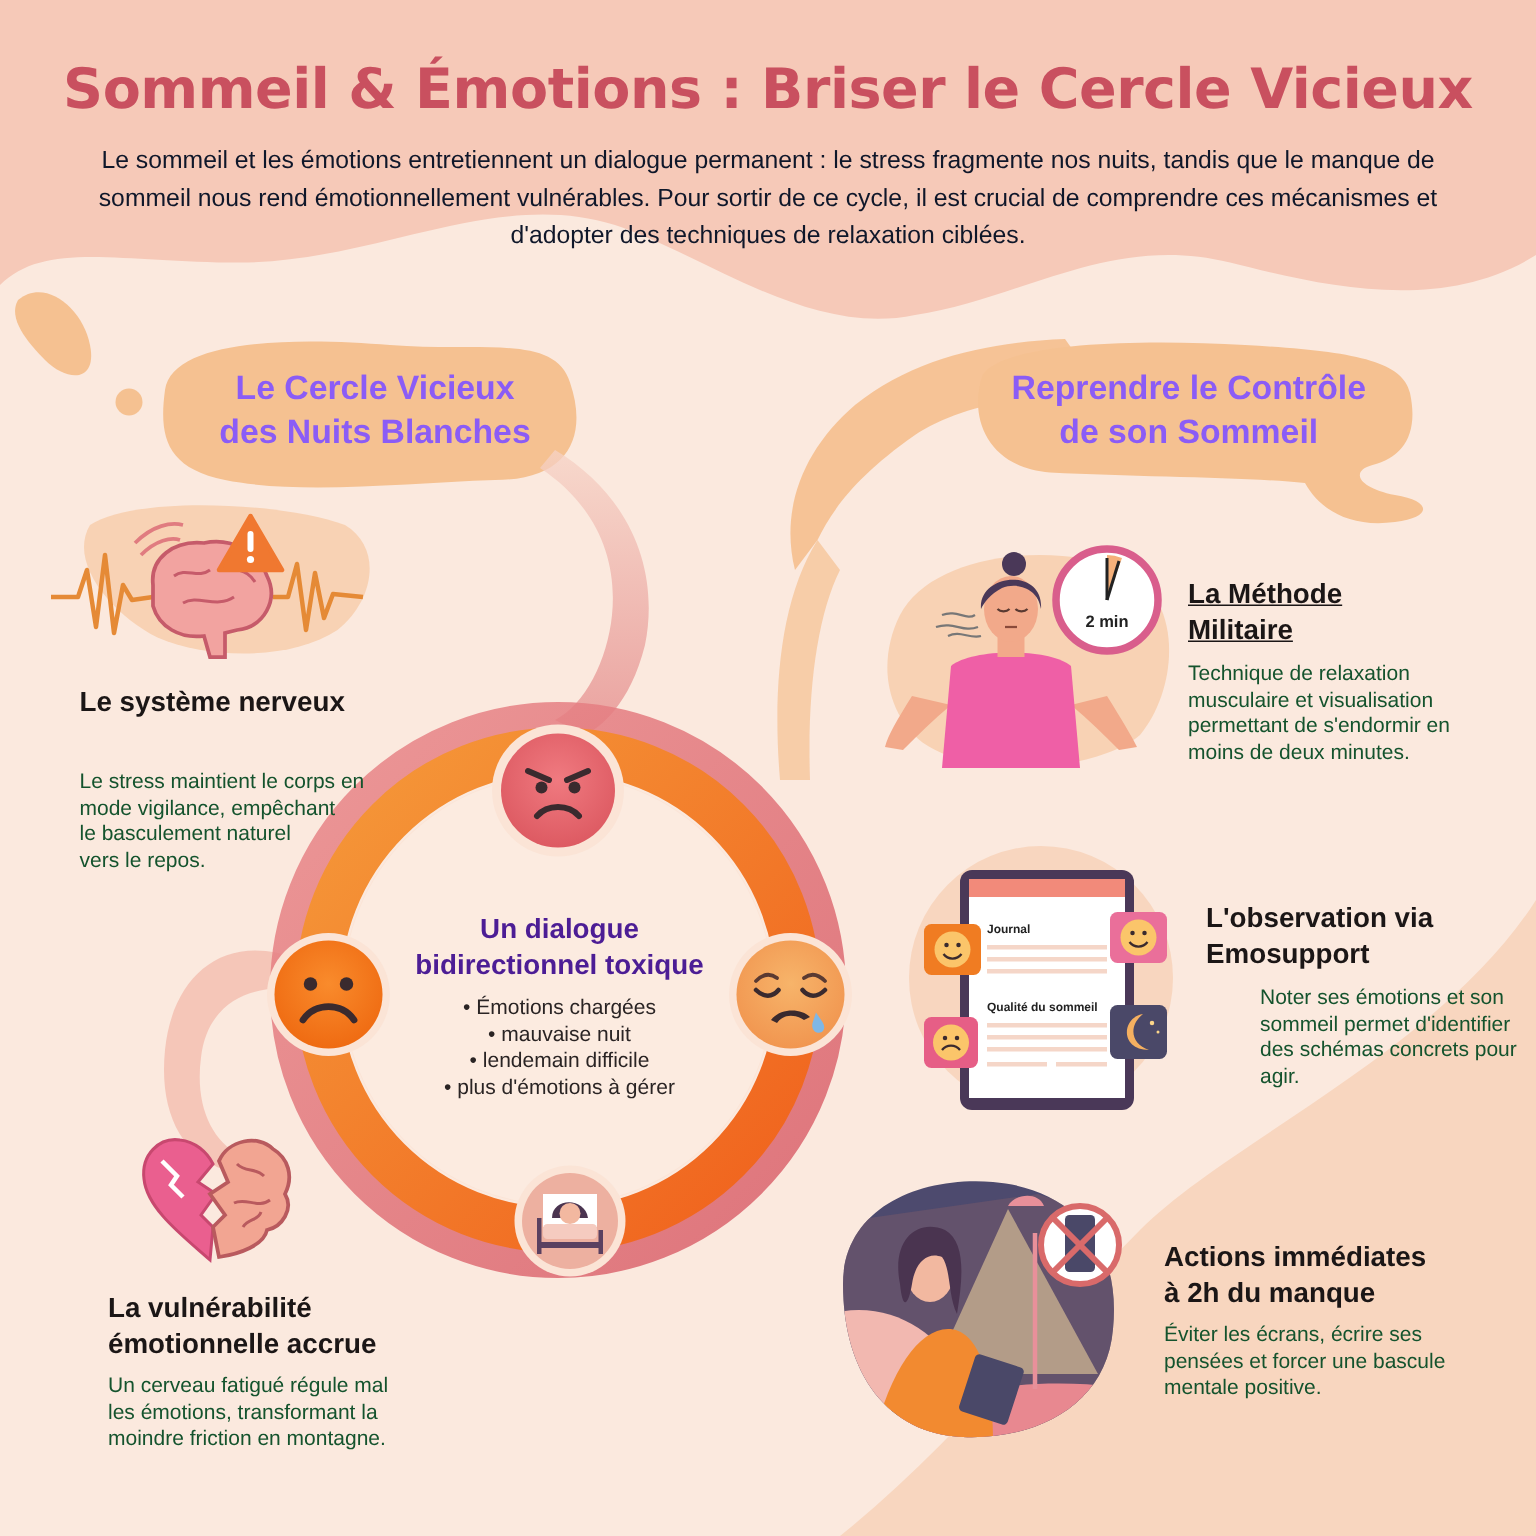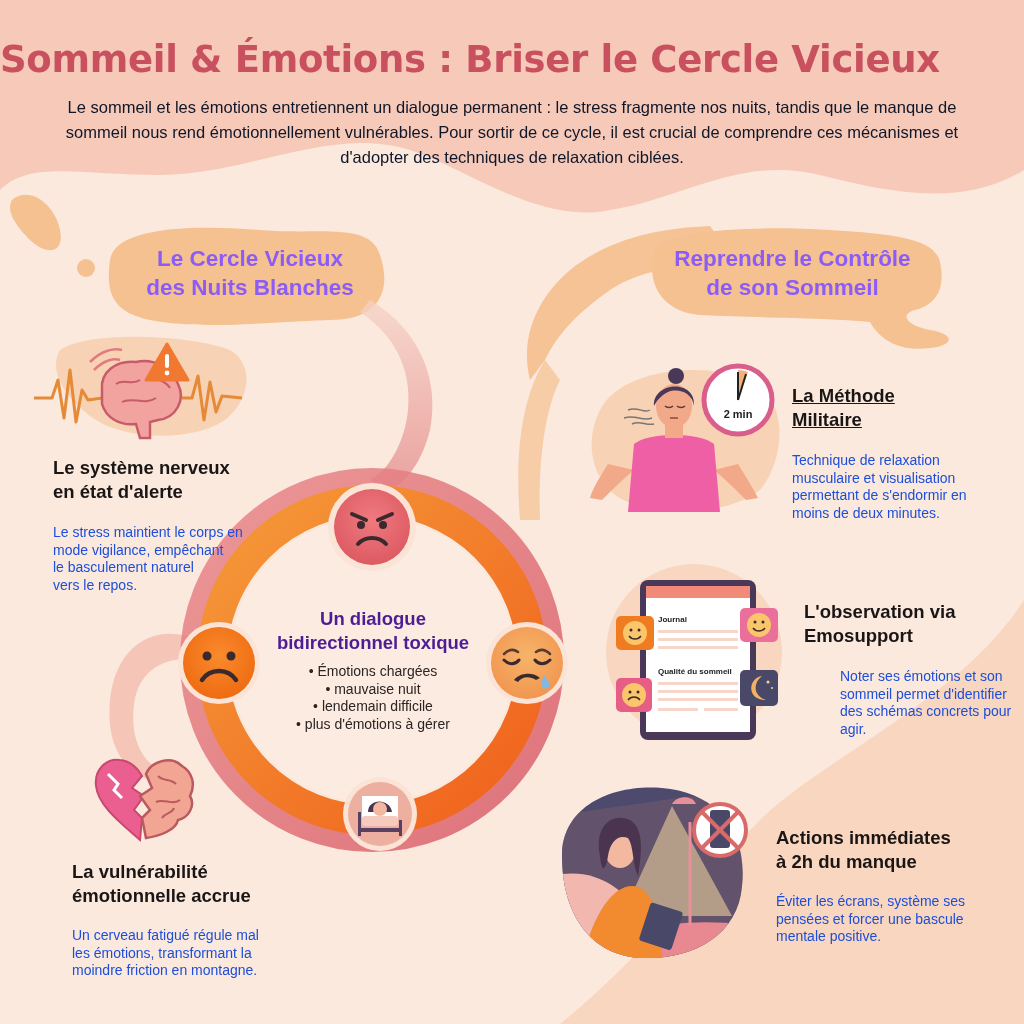--- a/index.html
+++ b/index.html
@@ -6,35 +6,35 @@
   html, body { width: 1024px; height: 1024px; overflow: hidden; }
   body {
     background: #fbe9de;
     font-family: "Liberation Sans", "DejaVu Sans", sans-serif;
     color: #1e1a1a;
     position: relative;
   }
   .abs { position: absolute; }
   svg.bg { position: absolute; left: 0; top: 0; }
   .title {
-    position: absolute; left: 0; top: 38px; width: 1024px; 
+    position: absolute; left: 0; top: 38px; width: 1024px; text-align: center;
     font-size: 37px; font-weight: bold; color: #c9505f; letter-spacing: -0.3px;
     font-family: "DejaVu Sans", sans-serif;
   }
   .intro {
     position: absolute; left: 60px; top: 95px; width: 904px; text-align: center;
     font-size: 16.5px; line-height: 25px; color: #0f172a;
     font-family: "Liberation Sans", sans-serif;
   }
   .section-title {
     position: absolute; text-align: center; font-weight: bold;
     font-size: 22.5px; line-height: 29px; color: #8b5cf6;
   }
   .card-title { position: absolute; font-weight: bold; font-size: 18.5px; line-height: 24px; color: #1b1616; }
-  .card-text  { position: absolute; font-size: 14px; line-height: 17.5px; color: #1d4ed8; margin-top: 12px; }
+  .card-text  { position: absolute; font-size: 14px; line-height: 17.5px; color: #14532d; }
   .center-title { position: absolute; text-align: center; font-weight: bold; font-size: 18.5px; line-height: 24px; color: #4c1d95; }
   .bullets { position: absolute; text-align: center; font-size: 14px; line-height: 17.5px; color: #2a2424; list-style: none; }
   .bullets li::before { content: "• "; }
 </style>
 </head>
 <body>
 
 <svg class="bg" width="1024" height="1024" viewBox="0 0 1024 1024">
   <defs>
     <linearGradient id="ribbon" x1="0" y1="0" x2="0" y2="1">
@@ -113,21 +113,20 @@
   <path d="M62,30 C72,20 82,18 88,20" fill="none" stroke="#e07c80" stroke-width="2.5"></path>
   <path d="M70,50 C68,32 84,20 104,22 C122,18 140,28 146,44 C154,60 144,78 126,80 L118,82 L118,98 L108,98 L104,84 C88,86 74,78 70,64 Z" fill="#f2a3a0" stroke="#c65b6a" stroke-width="2.5"></path>
   <path d="M84,44 C92,38 100,46 108,40 M90,62 C100,56 112,66 124,58 M118,34 C124,42 132,38 138,48" fill="none" stroke="#c65b6a" stroke-width="2"></path>
   <path d="M135,4 L156,40 L114,40 Z" fill="#f07830" stroke="#f07830" stroke-width="3" stroke-linejoin="round"></path>
   <rect x="133" y="14" width="4" height="14" rx="2" fill="#fff"></rect>
   <circle cx="135" cy="33" r="2.4" fill="#fff"></circle>
 </svg>
 
 <div class="card-title" style="left:53px; top:456px; width:240px;">
   <div>Le système nerveux</div>
-  <div>en état d'alerte</div>
 </div>
 <div class="card-text" style="left:53px; top:512px; width:240px;">
   <div>Le stress maintient le corps en</div>
   <div>mode vigilance, empêchant</div>
   <div>le basculement naturel</div>
   <div>vers le repos.</div>
 </div>
 
 <svg class="abs" style="left:325px; top:480px;" width="94" height="94" viewBox="0 0 94 94">
   <circle cx="47" cy="47" r="44" fill="#fbe4d6"></circle>
@@ -293,16 +292,16 @@
   <rect x="158" y="34" width="20" height="38" rx="3" fill="#4a4868"></rect>
   <line x1="150" y1="36" x2="186" y2="72" stroke="#d96a6a" stroke-width="4"></line>
   <line x1="186" y1="36" x2="150" y2="72" stroke="#d96a6a" stroke-width="4"></line>
 </svg>
 
 <div class="card-title" style="left:776px; top:826px; width:230px;">
   <div>Actions immédiates</div>
   <div>à 2h du manque</div>
 </div>
 <div class="card-text" style="left:776px; top:881px; width:230px;">
-  <div>Éviter les écrans, système ses</div>
+  <div>Éviter les écrans, écrire ses</div>
   <div>pensées et forcer une bascule</div>
   <div>mentale positive.</div>
 </div>
 
 </body></html>

